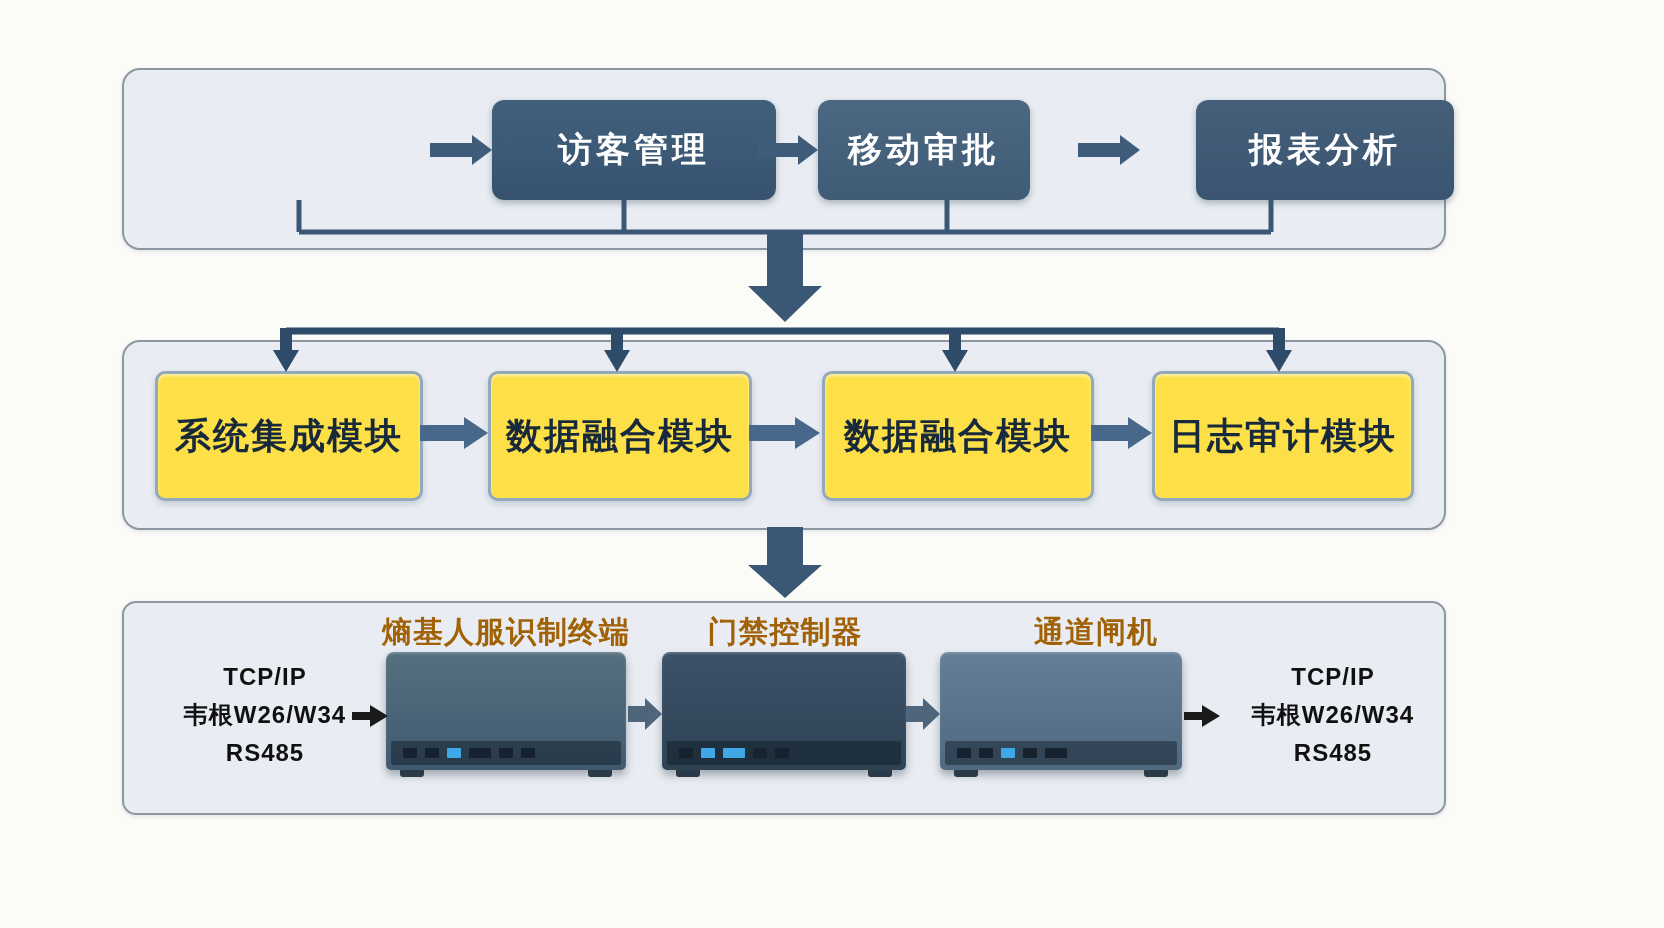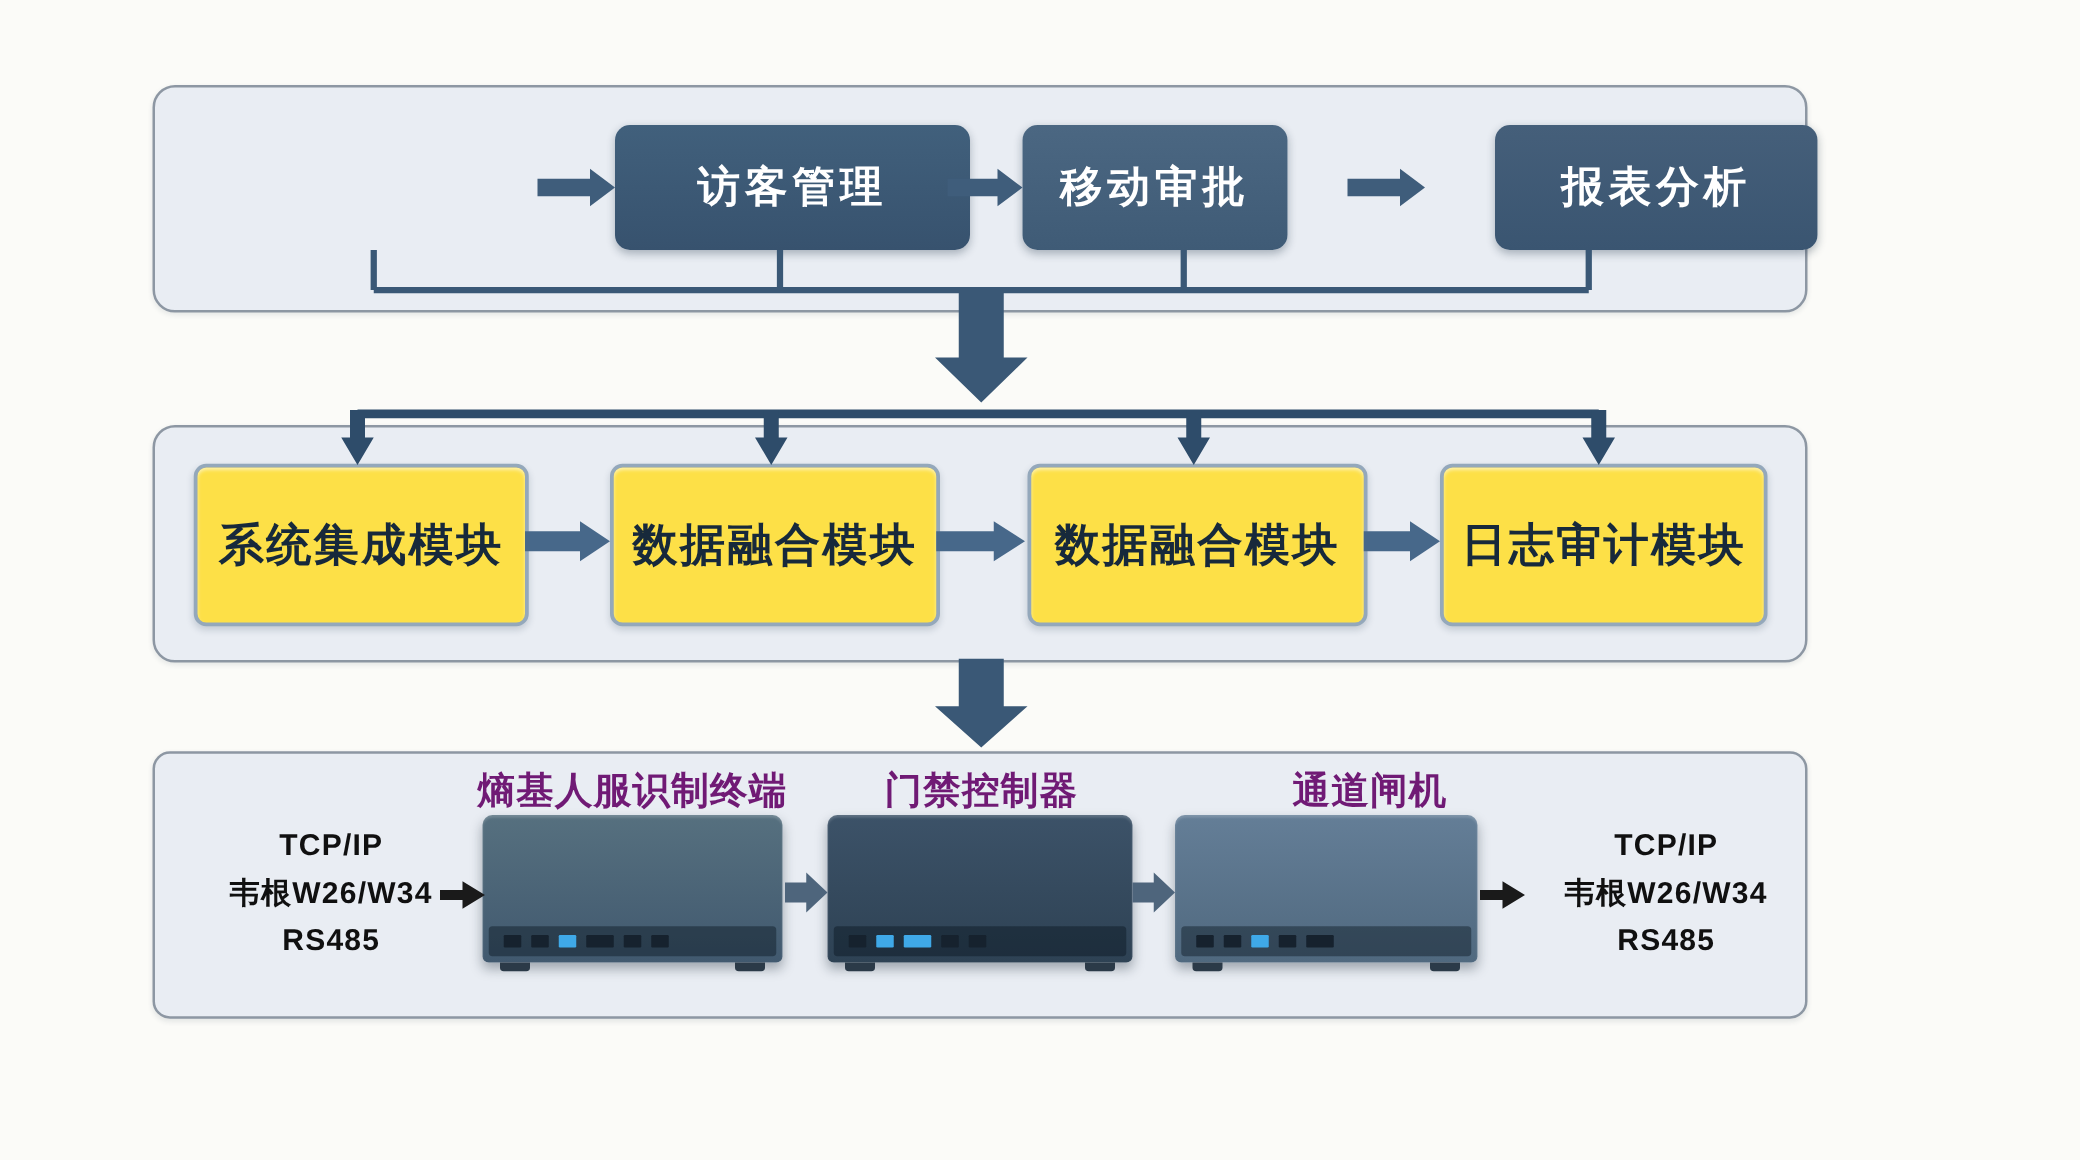--- a/index.html
+++ b/index.html
@@ -24,21 +24,21 @@
   }
   .mid-box{
     position:absolute;top:371px;height:124px;
     background:#fde047;border:3px solid #94a8bb;border-radius:10px;
     display:flex;align-items:center;justify-content:center;
     color:#17293b;font-size:36px;font-weight:bold;letter-spacing:2px;
     box-shadow:inset 0 2px 3px rgba(255,255,255,.55), 0 3px 6px rgba(30,50,70,.18);
   }
   .dev-label{
     position:absolute;top:612px;font-size:30px;font-weight:bold;
-    color:#701a75;text-align:center;letter-spacing:1px;
+    color:#a16207;text-align:center;letter-spacing:1px;
   }
   .device{
     position:absolute;top:652px;height:118px;
     border-radius:8px 8px 5px 5px;
     box-shadow:0 5px 9px rgba(20,35,50,.35), inset 0 2px 2px rgba(255,255,255,.18);
   }
   .dev-strip{
     position:absolute;left:5px;right:5px;bottom:5px;height:24px;
     background:rgba(8,18,28,.42);border-radius:3px;
     display:flex;align-items:center;gap:8px;padding:0 12px;box-sizing:border-box;

